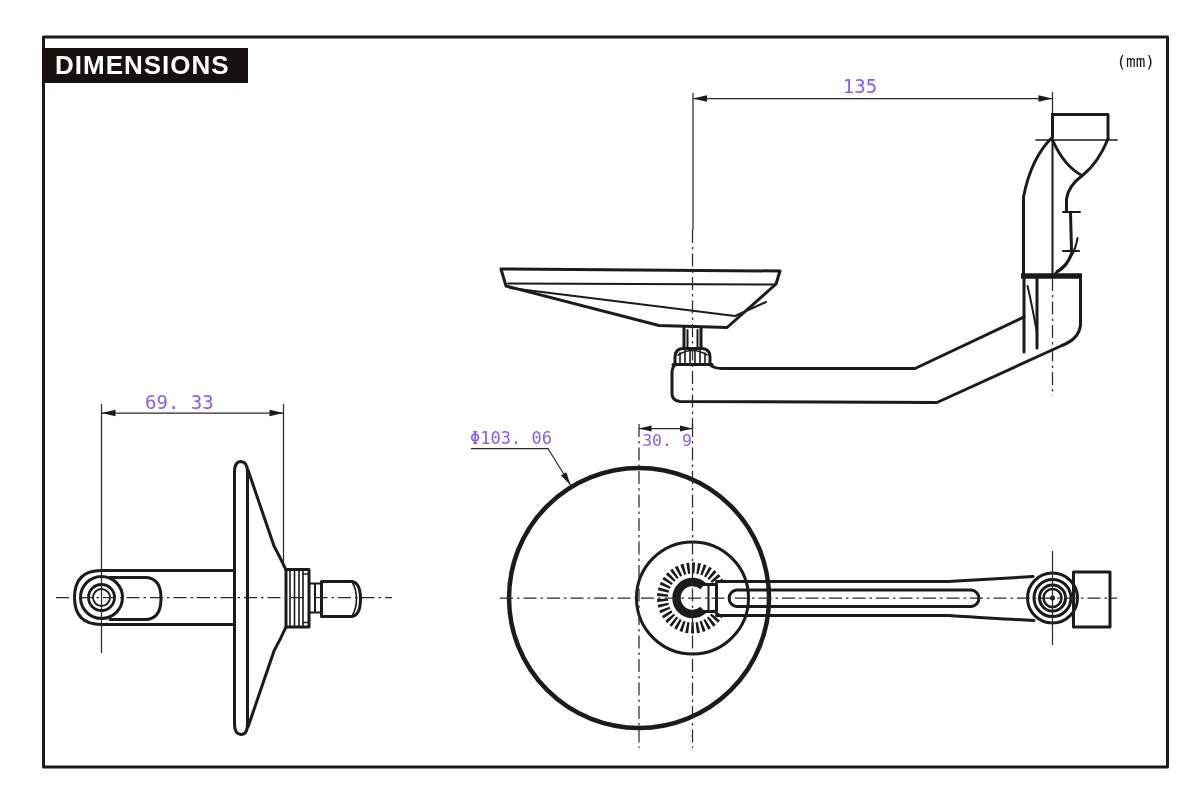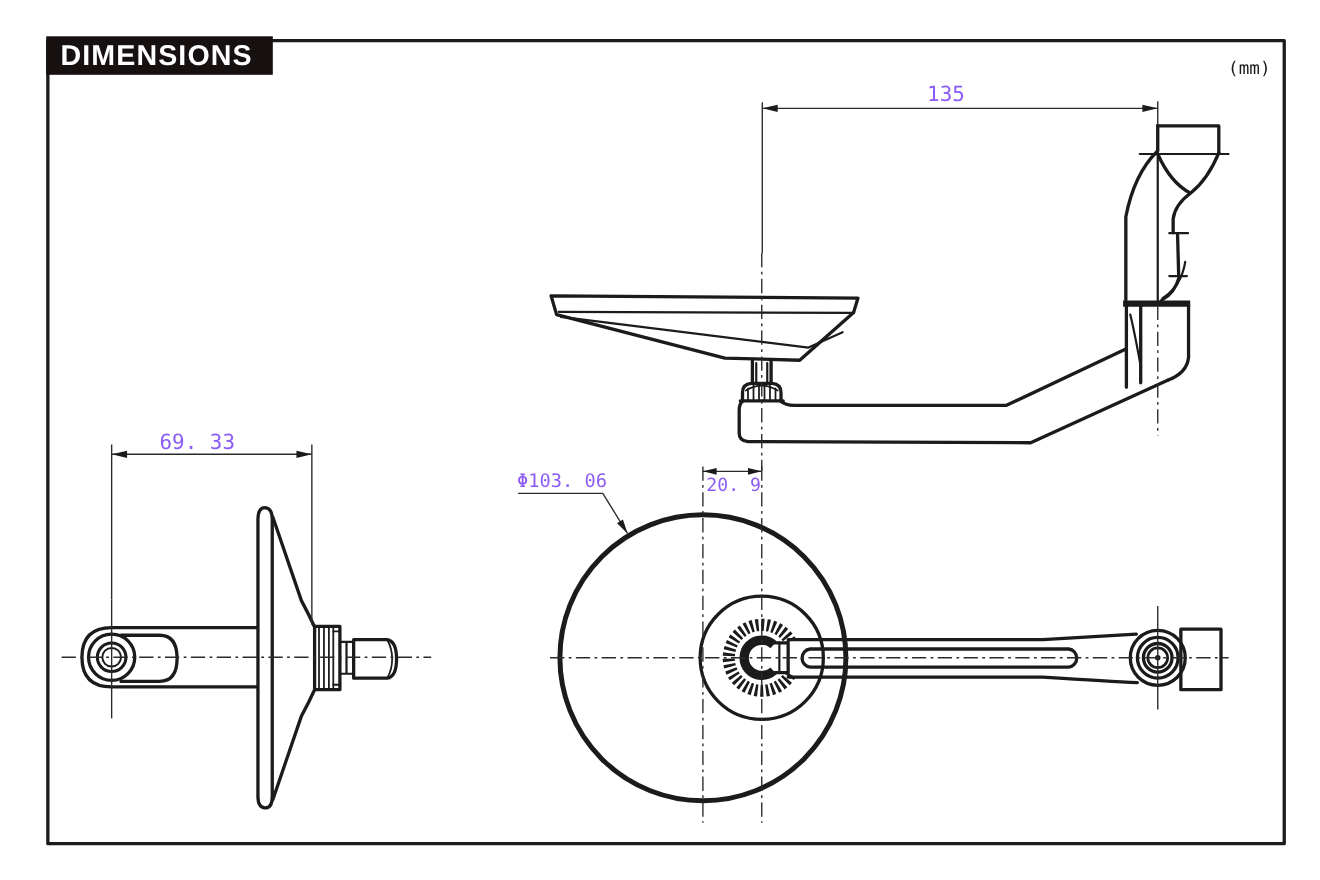--- a/index.html
+++ b/index.html
@@ -16,21 +16,21 @@
   .cl   { fill:none; stroke:#2b2b2b; stroke-width:1.25; stroke-dasharray:13 4 2.5 4; }
   .arrowf { fill:#1b1b1b; stroke:none; }
   .knurlring { fill:none; stroke:#1b1b1b; stroke-width:11; stroke-dasharray:2.6 2.4; }
   .cring { fill:none; stroke:#1b1b1b; stroke-width:8.5; }
 
   .dimlabel {
     position:absolute; color:#8b5cf6; white-space:pre;
     font-family:"DejaVu Sans Mono","Liberation Mono",monospace;
   }
   .title-box {
-    position:absolute; left:42px; top:33px; width:206px; height:35px;
+    position:absolute; left:42px; top:48px; width:206px; height:35px;
     background:#161010; color:#ffffff; box-sizing:border-box;
     font-family:"Liberation Sans","DejaVu Sans",sans-serif;
     font-size:26px; font-weight:600; line-height:34px; padding-left:13px;
     letter-spacing:1px;
   }
   .units-label {
     position:absolute; left:1093px; top:52px; width:62px; text-align:right;
     font-size:16px; color:#1b1b1b;
   }
   .d135 { left:820px; top:75px;  width:80px;  text-align:center; font-size:19px; }
@@ -152,15 +152,15 @@
     </g>
   </svg>
 
   <div class="title-box">
     <span>DIMENSIONS</span>
   </div>
   <div class="dimlabel units-label">(mm)</div>
   <div class="dimlabel d135">135</div>
   <div class="dimlabel d69">69. 33</div>
   <div class="dimlabel dphi">Φ103. 06</div>
-  <div class="dimlabel d209">20. 9</div>
+  <div class="dimlabel d209">30. 9</div>
 
 </div>
 
 </body></html>

